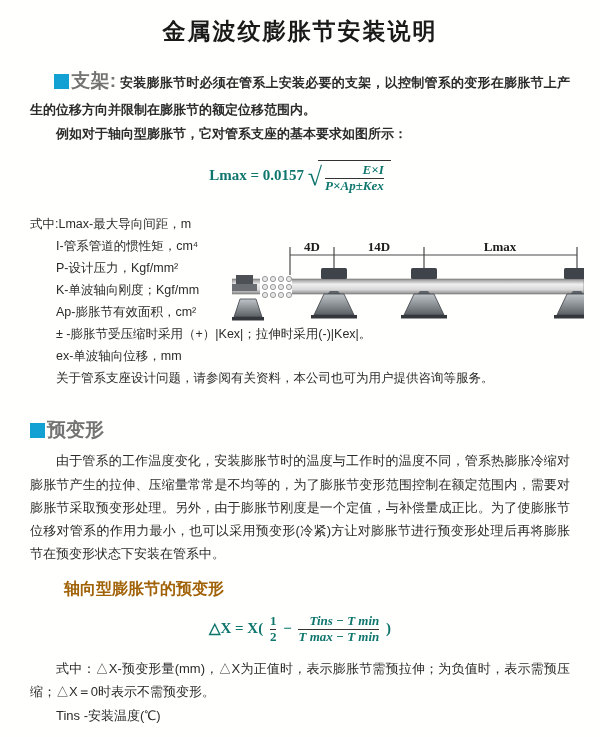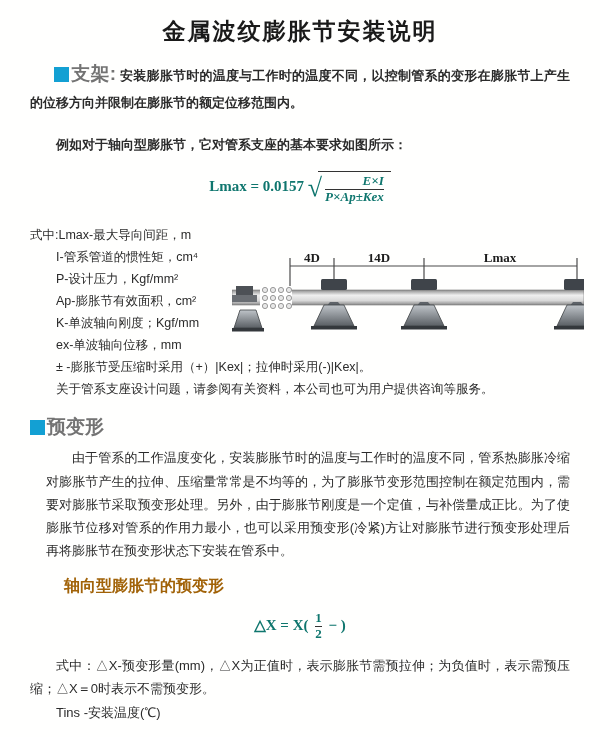--- a/index.html
+++ b/index.html
@@ -4,30 +4,30 @@
 <style>
   * { margin:0; padding:0; box-sizing:border-box; }
   html,body { background:#fafaf9; }
   body { font-family:"Liberation Sans", sans-serif; color:#2b2b2b; }
   .page {
     width:600px; min-height:737px; margin:0 auto; background:#fffffe;
     padding:16px 30px 24px 30px; position:relative;
   }
   .doc-title {
     text-align:center; font-size:23px; font-weight:bold; color:#1a1a1a;
-    letter-spacing:2px; margin-bottom:9px;
+    letter-spacing:2px; margin-bottom:16px;
   }
   .blue-square {
     display:inline-block; width:15px; height:15px; background:#13a0d3;
     vertical-align:-2px; margin-right:2px;
   }
   .sec-head { font-size:19px; font-weight:bold; color:#737373; display:inline; }
   .intro-p { font-size:13px; line-height:1.85; font-weight:bold; text-indent:24px; text-align:justify; }
-  .indent-p { font-size:13px; line-height:1.8; font-weight:bold; text-indent:26px; margin-top:18px; }
-  .para { font-size:13px; line-height:1.78; text-indent:26px; text-align:justify; margin-top:6px;margin-left:16px; }
+  .indent-p { font-size:13px; line-height:1.8; font-weight:bold; text-indent:26px; margin-top:0; }
+  .para { font-size:13px; line-height:1.78; text-indent:26px; text-align:justify; margin-top:6px; }
 
   
   .formula { text-align:center; font-family:"Liberation Serif", serif; font-weight:bold;
              color:#0f766e; margin:14px 0 12px 0; font-size:15px; }
   .frac { display:inline-block; vertical-align:middle; text-align:right; font-size:13px; line-height:1.15; padding:0 3px; }
   .frac .num { display:block; }
   .frac .den { display:block; border-top:1.4px solid #333; }
   .ital { font-style:italic; }
   .rad-sign { font-size:26px; font-weight:normal; vertical-align:middle; margin-right:-4px; }
   .rad-body { display:inline-block; border-top:1.4px solid #333; vertical-align:middle; padding:2px 4px 0 4px; }
@@ -46,38 +46,38 @@
 </style>
 </head>
 <body>
 
 <div class="page">
 
   <h1 class="doc-title">金属波纹膨胀节安装说明</h1>
 
   <p class="intro-p">
     <span class="blue-square"></span><span class="sec-head">支架:</span>
-    <span>安装膨胀节时的温度与工作时的温度不同，以控制管系的变形在膨胀节上产生的位移方向并限制在膨胀节的额定位移范围内。</span>
+    <span>安装膨胀节时必须在管系上安装必要的支架，以控制管系的变形在膨胀节上产生的位移方向并限制在膨胀节的额定位移范围内。</span>
   </p>
   <p class="indent-p">例如对于轴向型膨胀节，它对管系支座的基本要求如图所示：</p>
 
   <div class="formula">
     <span>Lmax = 0.0157</span>
     <span class="rad-sign">√</span><span class="rad-body"><span class="frac ital"><span class="num">E×I</span><span class="den">P×Ap±Kex</span></span></span>
   </div>
 
   <div class="terms-wrap">
     <ul class="terms">
       <li>式中:Lmax-最大导向间距，m</li>
       <li class="t-indent">I-管系管道的惯性矩，cm⁴</li>
       <li class="t-indent">P-设计压力，Kgf/mm²</li>
+      <li class="t-indent">K-单波轴向刚度；Kgf/mm</li>
       <li class="t-indent">Ap-膨胀节有效面积，cm²</li>
-      <li class="t-indent">K-单波轴向刚度；Kgf/mm</li>
+      <li class="t-indent">± -膨胀节受压缩时采用（+）|Kex|；拉伸时采用(-)|Kex|。</li>
       <li class="t-indent">ex-单波轴向位移，mm</li>
-      <li class="t-indent">± -膨胀节受压缩时采用（+）|Kex|；拉伸时采用(-)|Kex|。</li>
     </ul>
     <div class="note-line">关于管系支座设计问题，请参阅有关资料，本公司也可为用户提供咨询等服务。</div>
 
     <div class="diagram-box">
       <svg width="352" height="98" viewBox="0 0 352 98">
         <defs>
           <linearGradient id="pipeGrad" x1="0" y1="0" x2="0" y2="1">
             <stop offset="0" stop-color="#8f8f8f"></stop>
             <stop offset="0.35" stop-color="#efefef"></stop>
             <stop offset="0.7" stop-color="#d9d9d9"></stop>
@@ -140,31 +140,32 @@
         <g>
           <rect x="332" y="29" width="26" height="11" rx="1.5" fill="#3f444a"></rect>
           <polygon points="337,57 353,57 349,52 341,52" fill="#5e6369"></polygon>
           <polygon points="325,76 365,76 355,55 335,55" fill="url(#saddleGrad)" stroke="#3d4144" stroke-width="0.8"></polygon>
           <rect x="322" y="76" width="46" height="3.5" fill="#34383c"></rect>
         </g>
       </svg>
     </div>
   </div>
 
-  <p style="margin-top:14px;">
+  <p style="margin-top:28px;">
     <span class="blue-square"></span><span class="sec-head">预变形</span>
   </p>
   <p class="para">由于管系的工作温度变化，安装膨胀节时的温度与工作时的温度不同，管系热膨胀冷缩对膨胀节产生的拉伸、压缩量常常是不均等的，为了膨胀节变形范围控制在额定范围内，需要对膨胀节采取预变形处理。另外，由于膨胀节刚度是一个定值，与补偿量成正比。为了使膨胀节位移对管系的作用力最小，也可以采用预变形(冷紧)方让对膨胀节进行预变形处理后再将膨胀节在预变形状态下安装在管系中。</p>
 
   <h3 class="sub-blue">轴向型膨胀节的预变形</h3>
 
   <div class="formula">
     <span>△X = X(</span>
     <span class="frac"><span class="num">1</span><span class="den">2</span></span>
     <span>−</span>
+    <span class="frac ital"><span class="num">Tins − T min</span><span class="den">T max − T min</span></span>
     <span>)</span>
   </div>
 
   <p class="explain-p">式中：△X-预变形量(mm)，△X为正值时，表示膨胀节需预拉伸；为负值时，表示需预压缩；△X＝0时表示不需预变形。</p>
   <div>
     <div class="term-line">Tins -安装温度(℃)</div>
 
   </div>
 
 </div>

